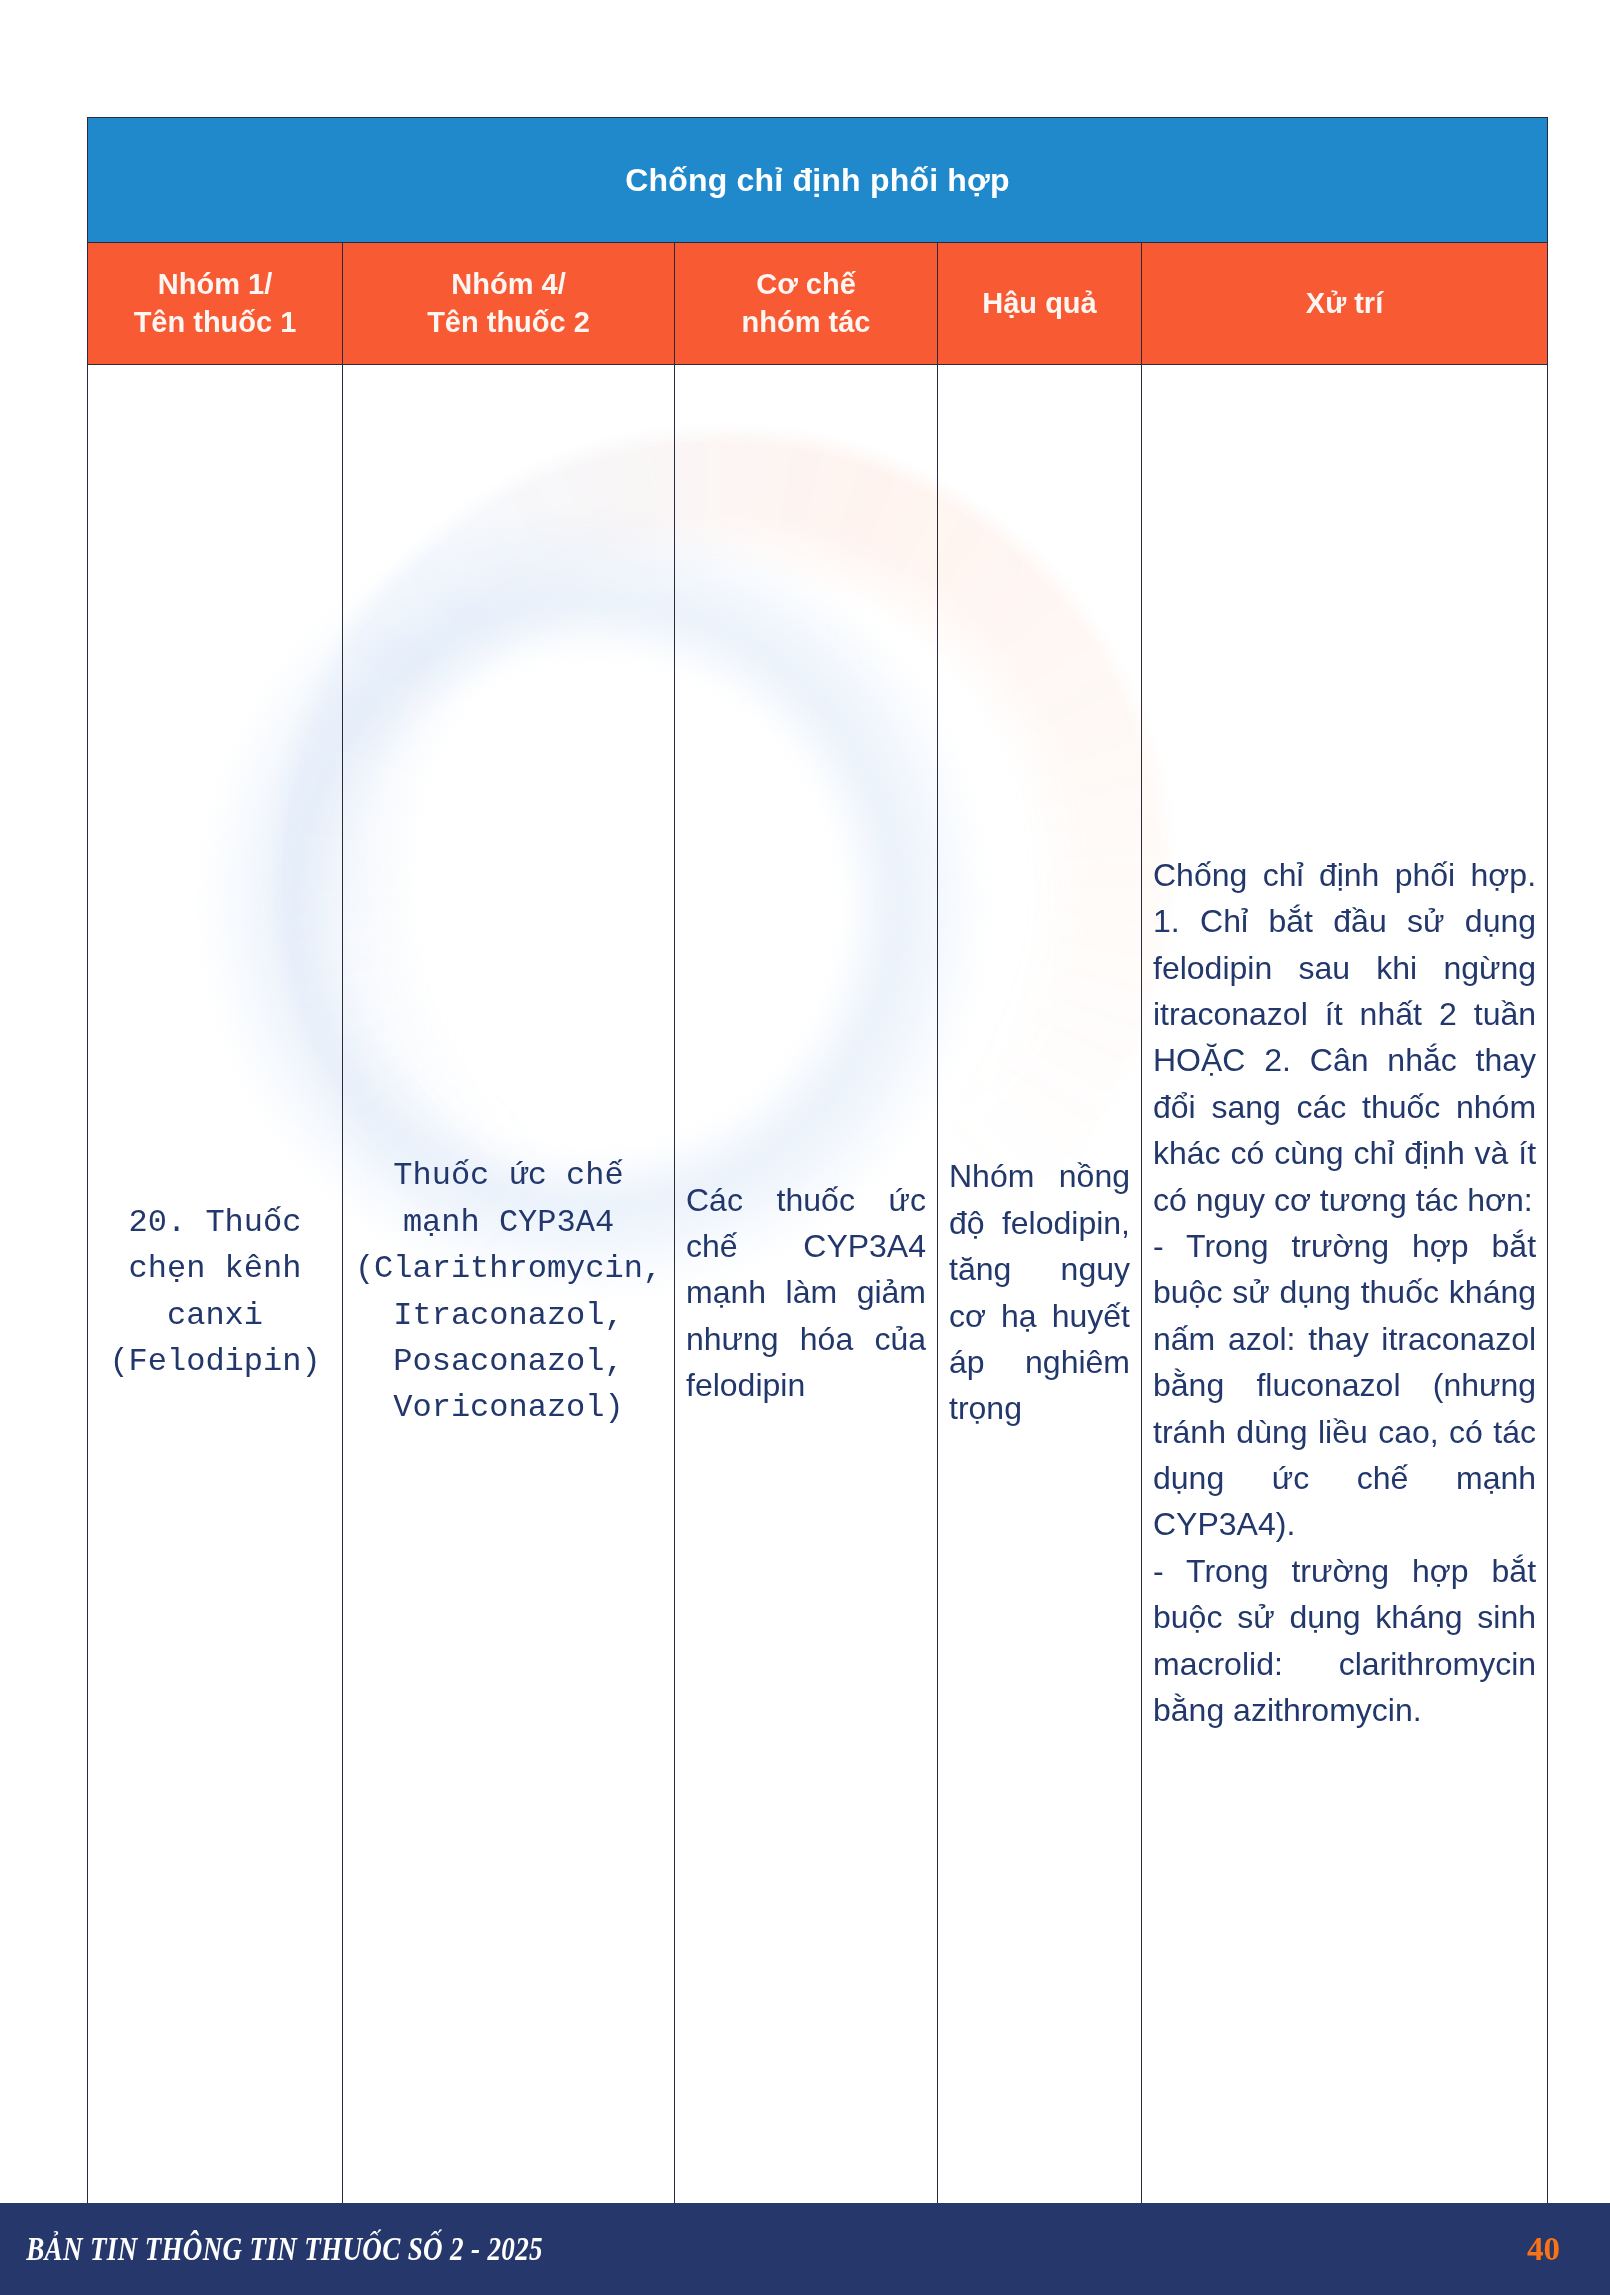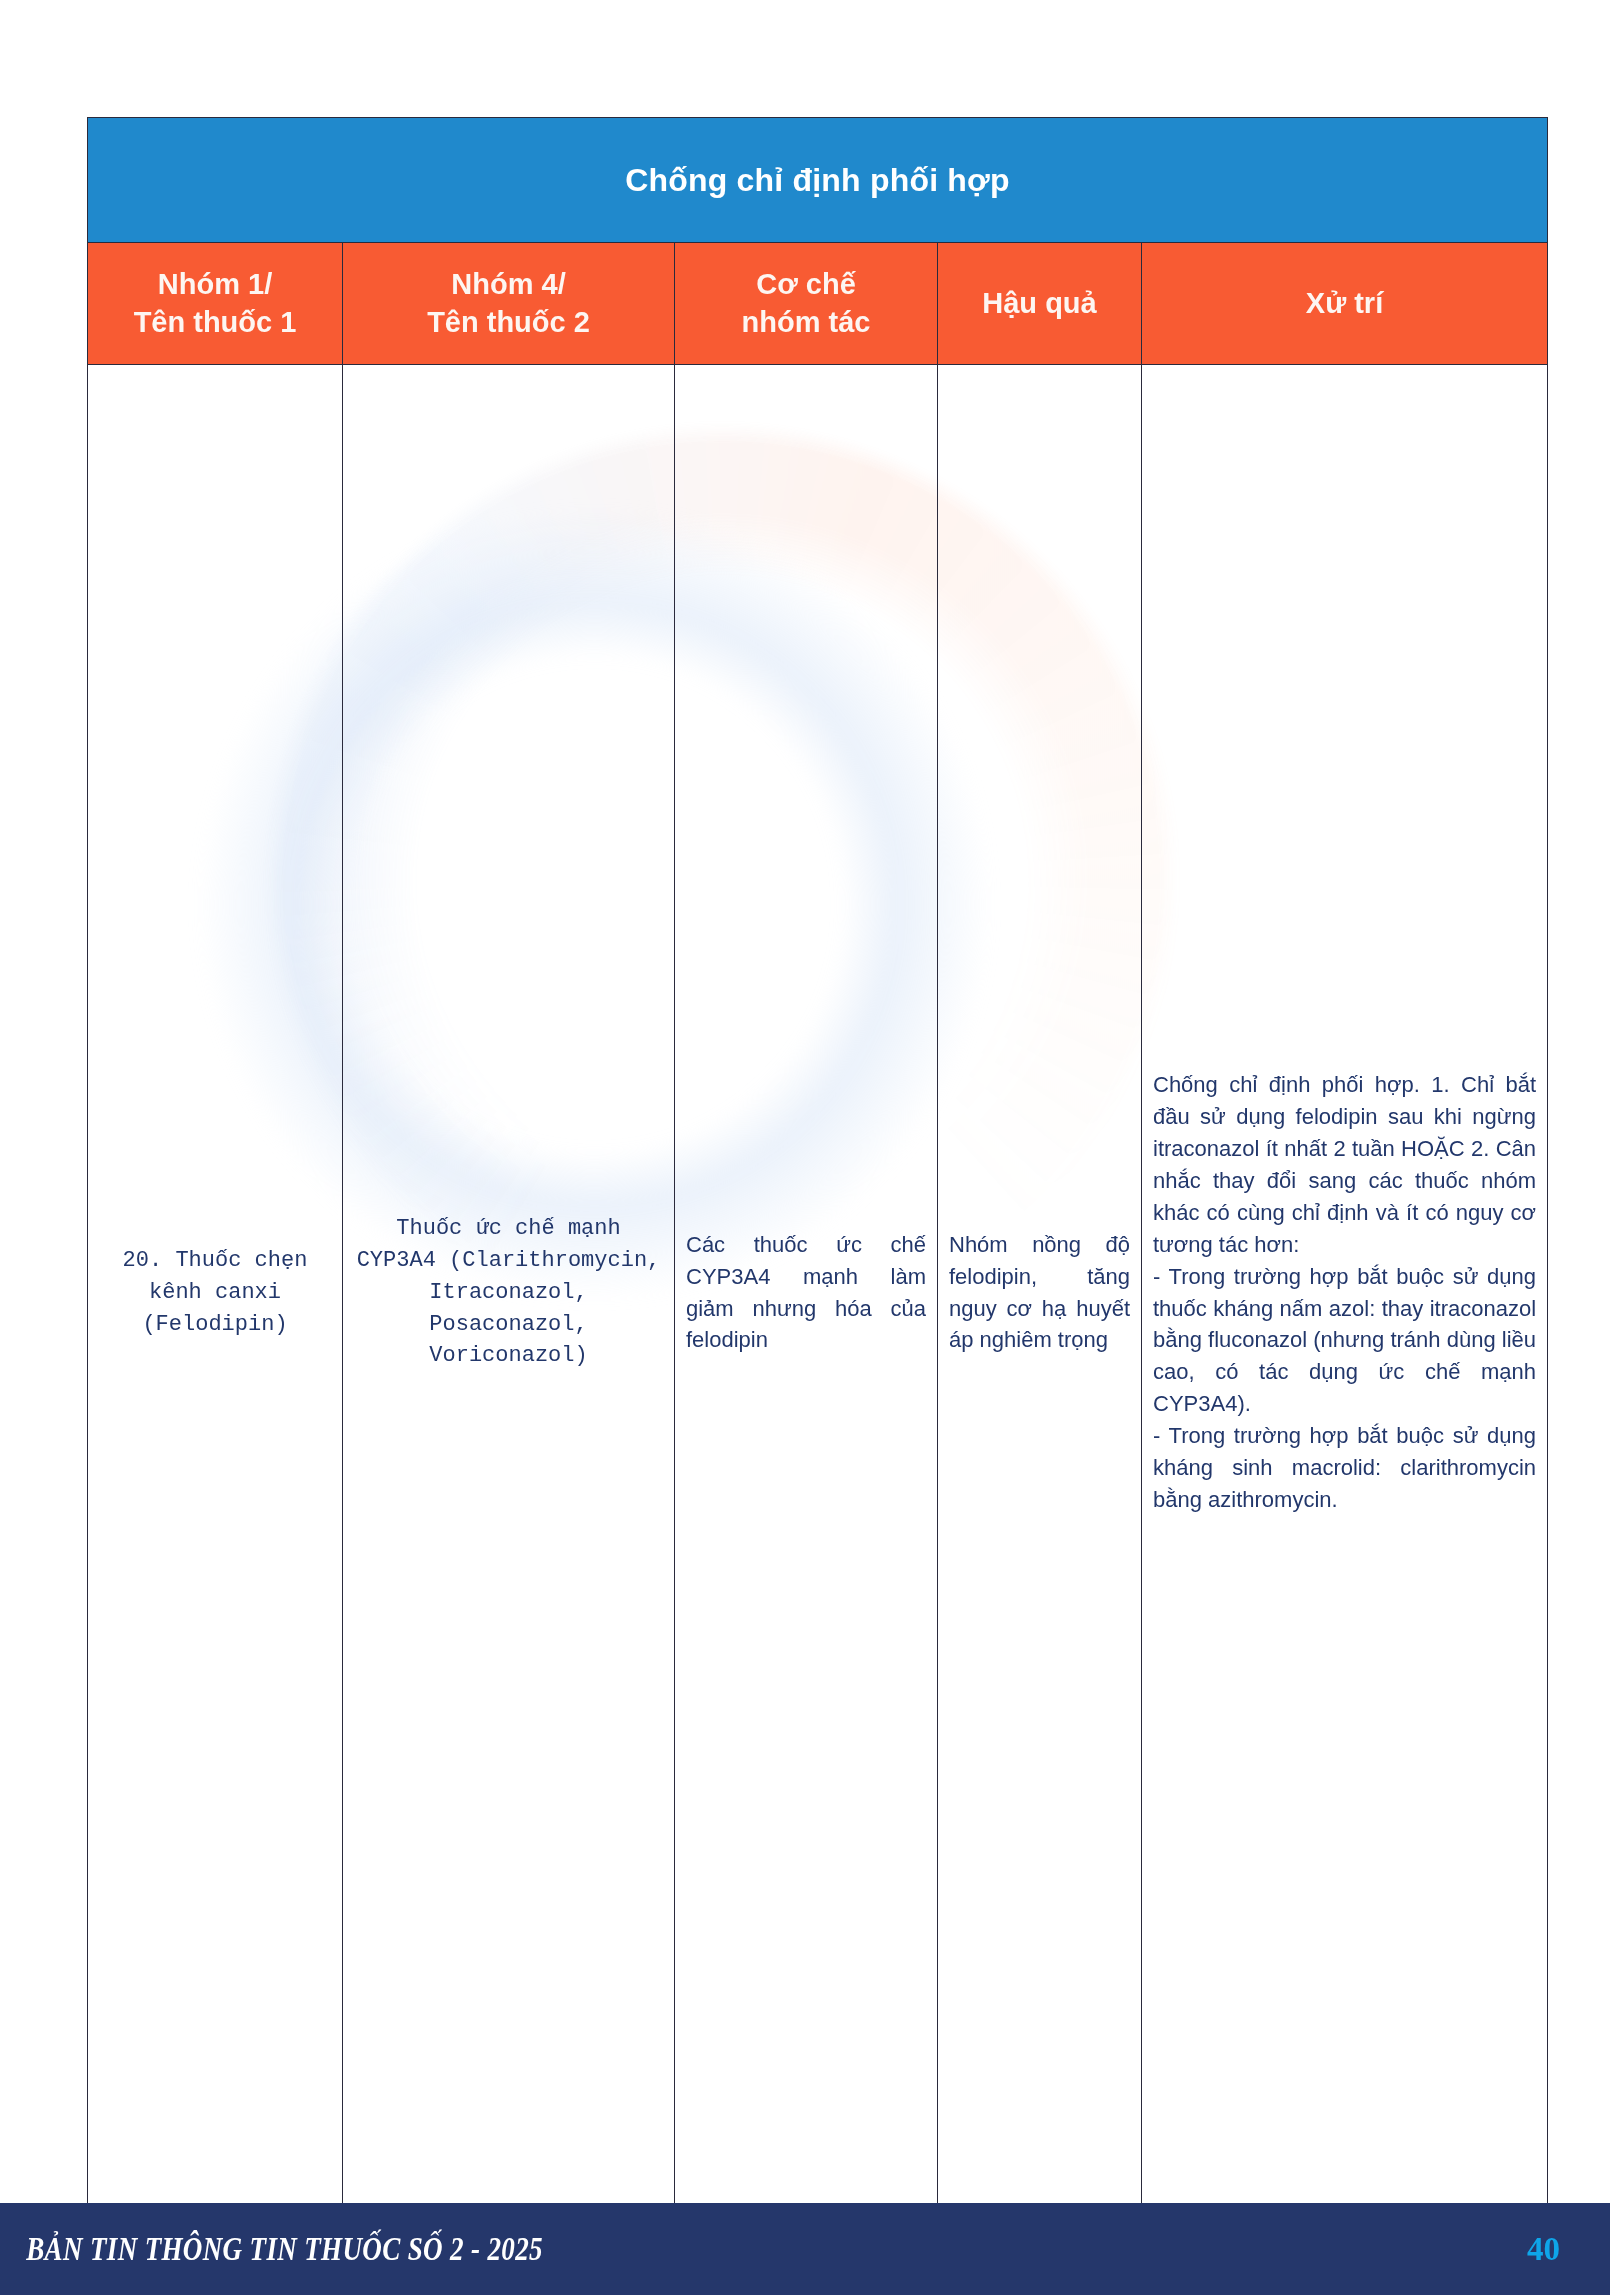--- a/index.html
+++ b/index.html
@@ -95,21 +95,21 @@
     font-size: 29px;
     font-weight: 600;
     line-height: 1.32;
     padding: 4.8px 4.8px;
   }
 
   tbody.body-row td {
     height: 1840px;
     vertical-align: middle;
     color: #22376B;
-    font-size: 22px;
+    font-size: 32px;
     line-height: 1.45;
     padding: 8px 11px;
   }
   td.c1, td.c2 { text-align: center; font-family: Liberation Mono, monospace; }
   td.c3, td.c4, td.c5 { text-align: justify; text-align-last: left; }
   td.c4 { padding-left: 14.3px; padding-right: 11px; }
   td.c5 { padding-left: 17.5px; padding-right: 16px; }
 
   .cell-text { display: block; white-space: pre-line; }
 
@@ -132,21 +132,21 @@
     font-weight: bold;
     font-style: italic;
     font-size: 33px;
     letter-spacing: 0.4px;
     padding-left: 32px;
     transform: scaleX(0.82);
     transform-origin: left center;
     white-space: nowrap;
   }
   .footer-page {
-    color: #0ea5e9;
+    color: #f97316;
     font-family: "Liberation Serif", serif;
     font-weight: bold;
     font-size: 33px;
     padding-right: 51px;
   }
 </style>
 </head>
 <body>
 
 <div class="page">

